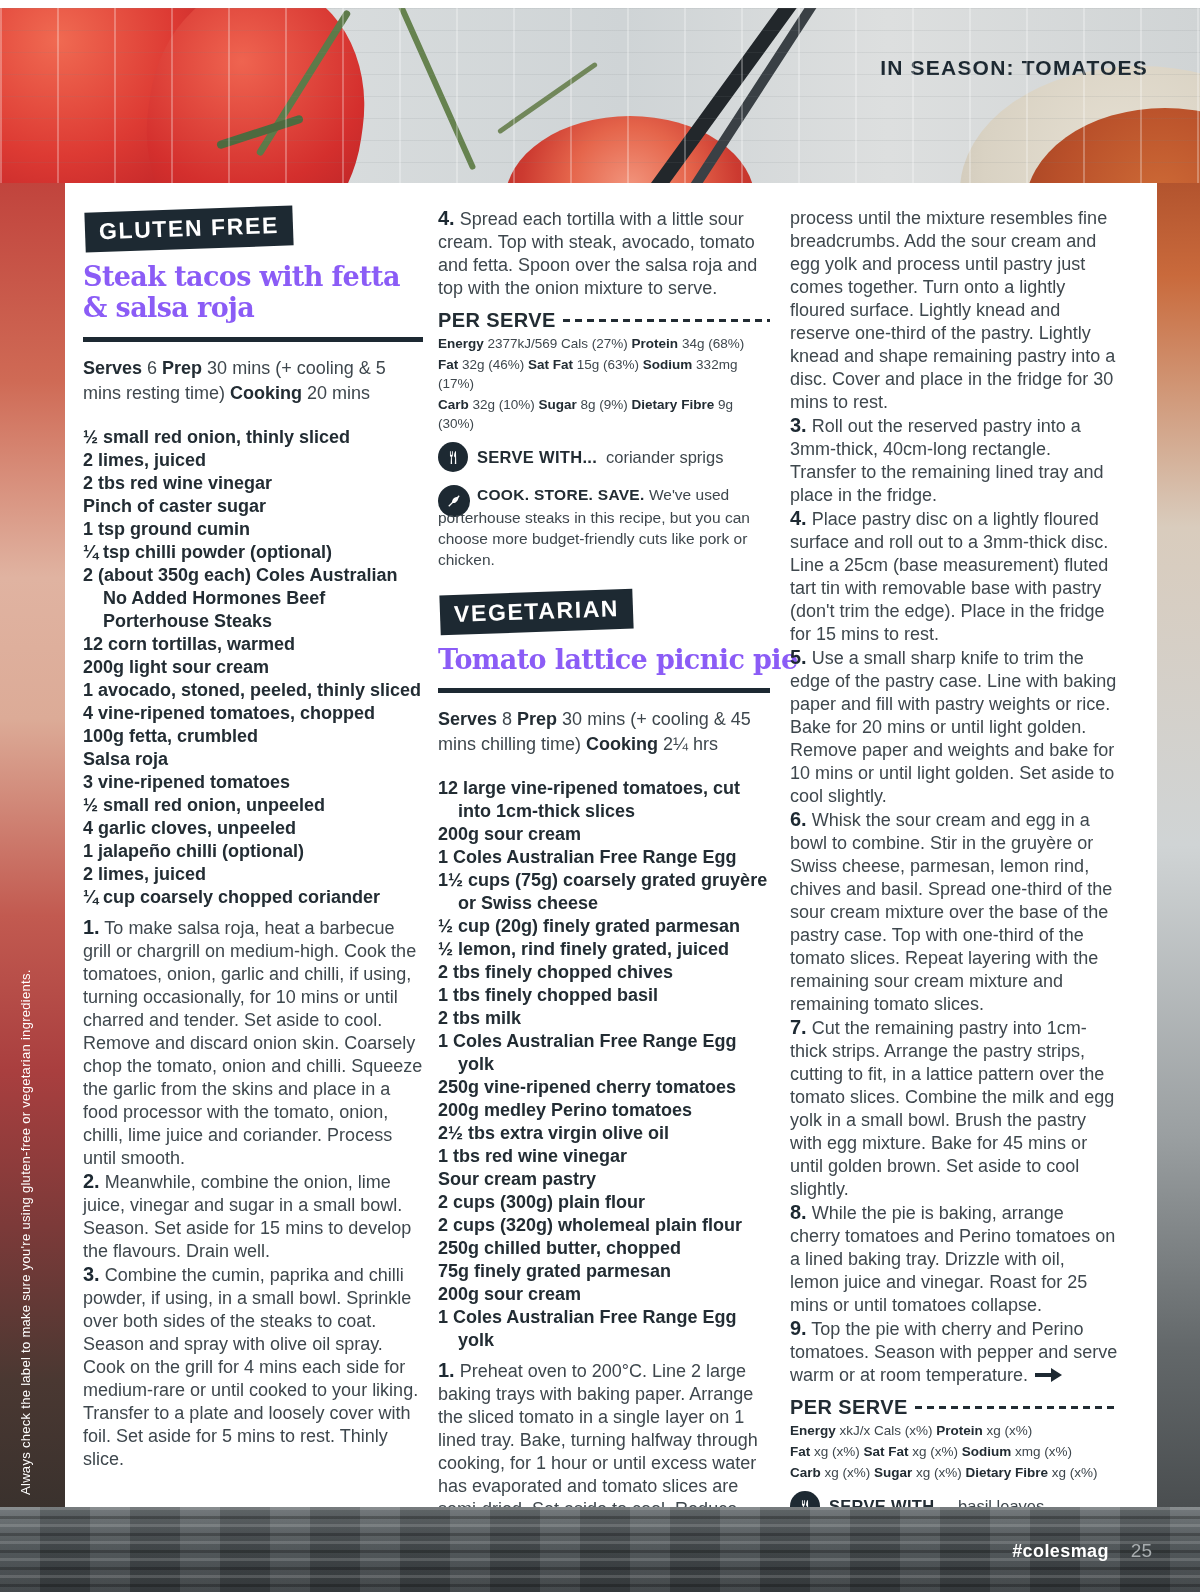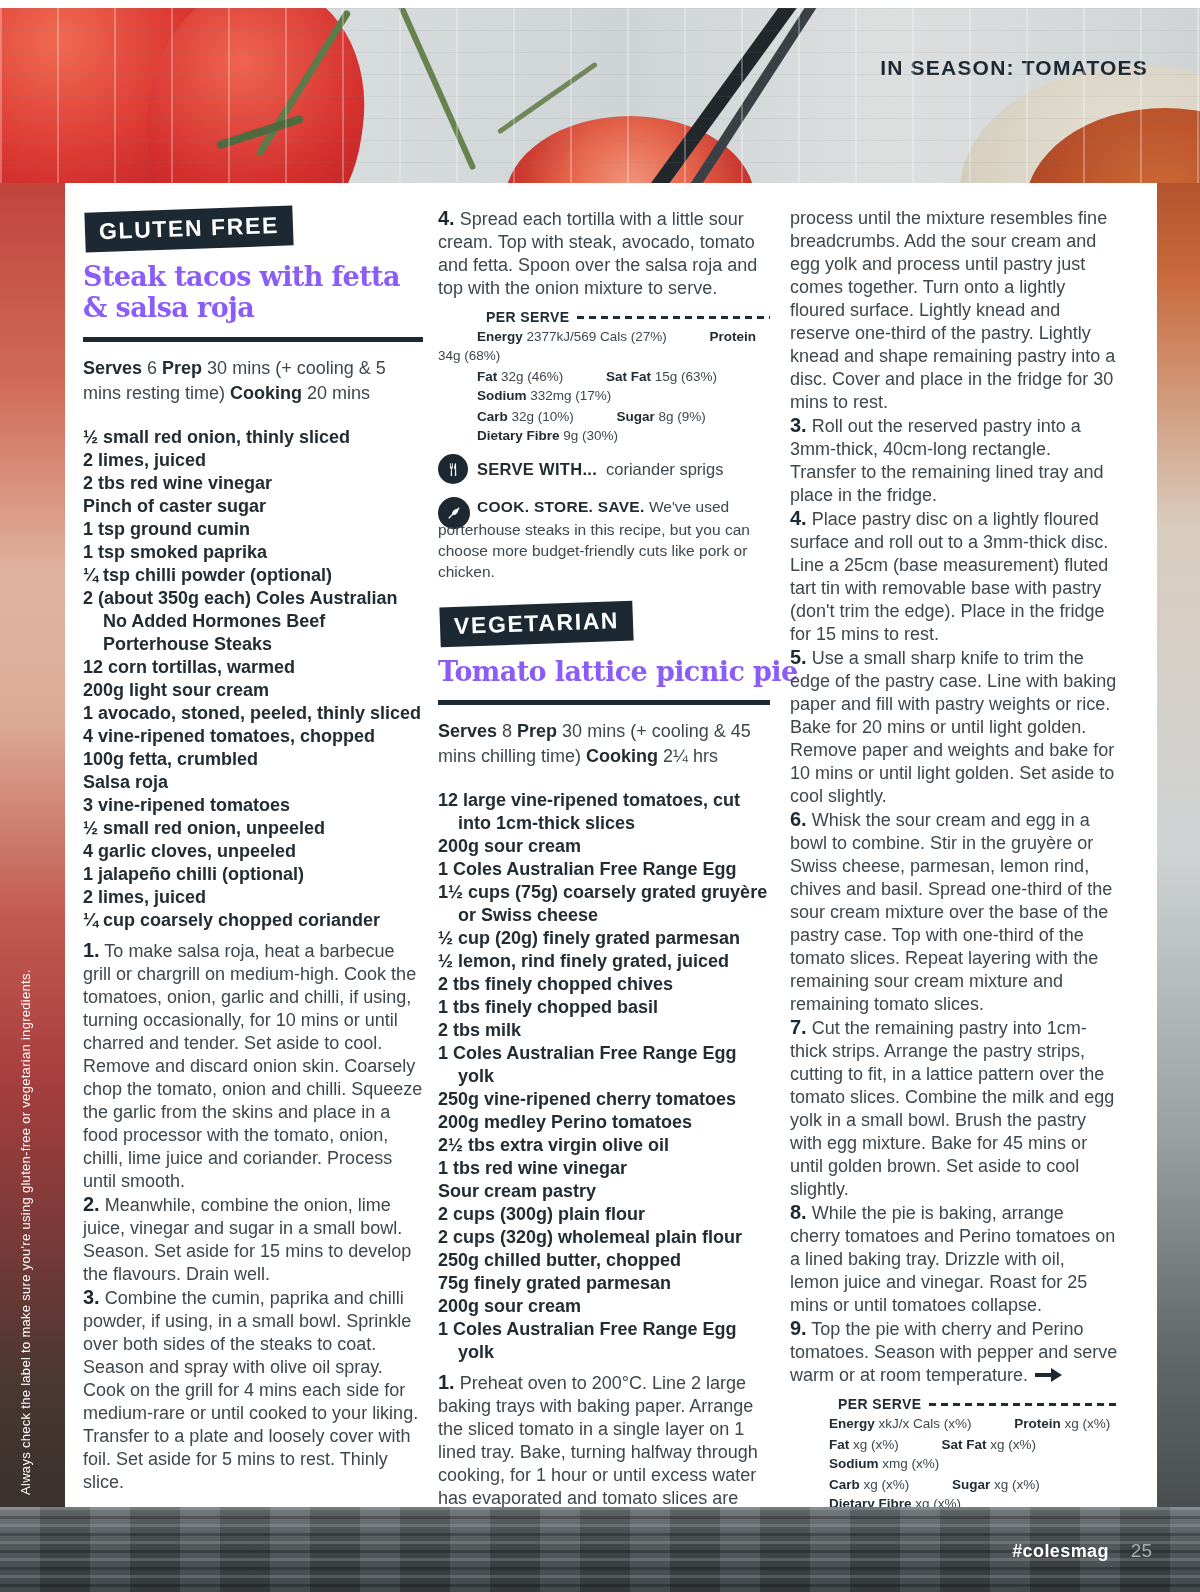--- a/index.html
+++ b/index.html
@@ -62,24 +62,24 @@
   .meta b{color:#222c33;text-align:center;}
   .ing-list{font-size:18px;line-height:23px;color:#3e474d;}
   .ing{padding-left:20px;text-indent:-20px;}
   .ing.bold{font-weight:bold;color:#222c33;}
   .steps{margin-top:7px;}
   .step{margin:0;font-size:18px;line-height:23px;color:#3e474d;}
   .stepnum{font-size:20px;color:#1d2932;}
   .cont-par{margin:0;font-size:18px;line-height:23px;color:#3e474d;}
 
   .perserve{display:flex;align-items:center;margin-top:9px;}
-  .perserve .lbl{font-weight:bold;font-size:14px;color:#222c33;letter-spacing:.4px;white-space:nowrap;margin-left:48px;}
+  .perserve .lbl{font-weight:bold;font-size:20px;color:#222c33;letter-spacing:.4px;white-space:nowrap;}
   .dashes{flex:1;height:3px;margin-left:7px;background:repeating-linear-gradient(90deg,#222c33 0 7px,rgba(0,0,0,0) 7px 12px);}
   .nutri{font-size:13.5px;line-height:19px;color:#3e474d;margin-top:2px;}
-  .nutri b{color:#222c33;margin-left:39px;}
+  .nutri b{color:#222c33;}
 
   .serve-with{display:flex;align-items:center;gap:9px;margin-top:9px;font-size:16.5px;color:#3e474d;}
   .serve-with .sw-label{font-weight:bold;color:#222c33;letter-spacing:.3px;text-align:right;}
   .circle-icon{flex:0 0 auto;width:30px;height:30px;border-radius:50%;background:#1d2932;display:inline-flex;align-items:center;justify-content:center;vertical-align:middle;}
   .css-block{margin:12px 0 0;font-size:15.5px;line-height:21px;color:#3e474d;}
   .css-block .circle-icon{width:32px;height:32px;margin-right:7px;margin-bottom:-10px;}
   .css-block b{color:#222c33;letter-spacing:.3px;}
 
   .arrow{position:relative;display:inline-block;width:27px;height:14px;vertical-align:-1px;margin-left:7px;}
   .arrow::before{content:'';position:absolute;left:0;top:5px;width:17px;height:4px;background:#1d2932;}
@@ -123,21 +123,20 @@
           <div class="title-line bold">&amp; salsa roja</div>
         </div>
       <div class="rule"></div>
       <div class="meta"><b>Serves</b> 6  <b>Prep</b> 30 mins (+ cooling &amp; 5 mins resting time)  <b>Cooking</b> 20 mins</div>
       <div class="ing-list">
           <div class="ing bold">½ small red onion, thinly sliced</div>
           <div class="ing bold">2 limes, juiced</div>
           <div class="ing bold">2 tbs red wine vinegar</div>
           <div class="ing bold">Pinch of caster sugar</div>
           <div class="ing bold">1 tsp ground cumin</div>
-          <div class="ing bold">1 tsp smoked paprika</div>
           <div class="ing bold">¼ tsp chilli powder (optional)</div>
           <div class="ing bold">2 (about 350g each) Coles Australian No Added Hormones Beef Porterhouse Steaks</div>
           <div class="ing bold">12 corn tortillas, warmed</div>
           <div class="ing bold">200g light sour cream</div>
           <div class="ing bold">1 avocado, stoned, peeled, thinly sliced</div>
           <div class="ing bold">4 vine-ripened tomatoes, chopped</div>
           <div class="ing bold">100g fetta, crumbled</div>
           <div class="ing bold">Salsa roja</div>
           <div class="ing bold">3 vine-ripened tomatoes</div>
           <div class="ing bold">½ small red onion, unpeeled</div>

